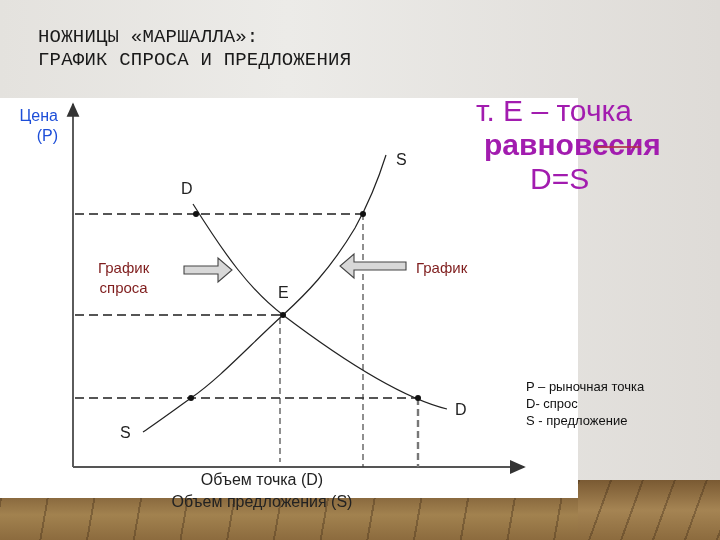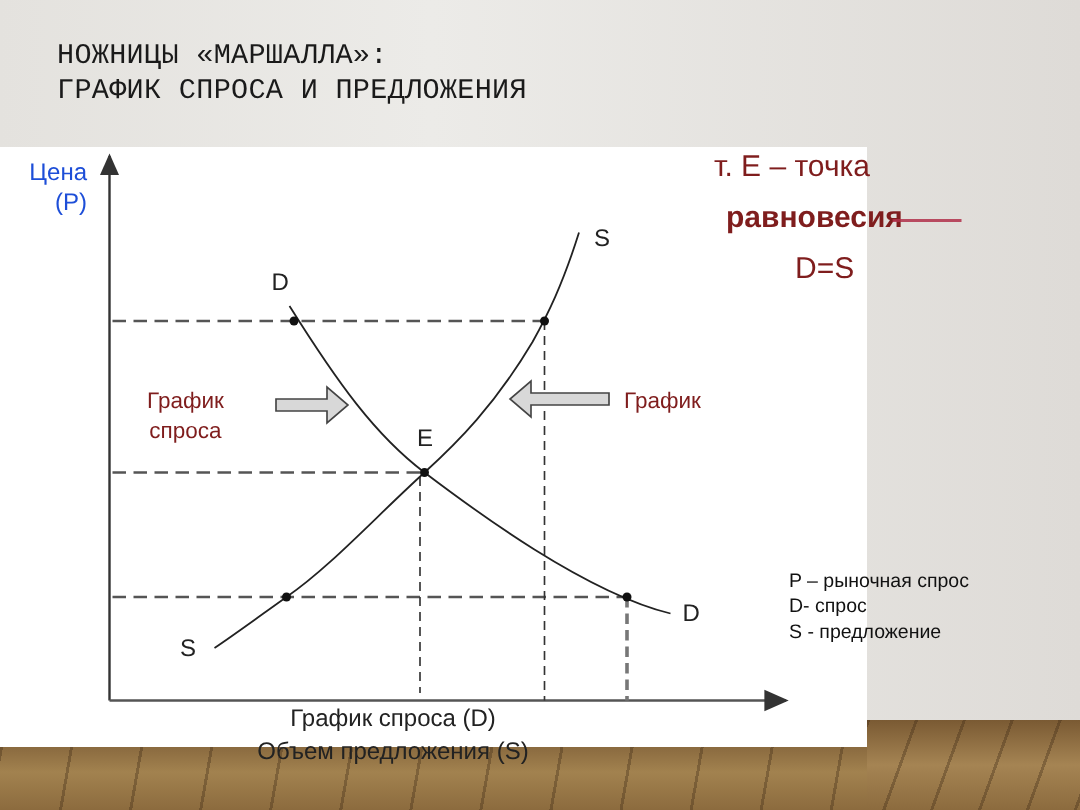--- a/index.html
+++ b/index.html
@@ -29,21 +29,21 @@
     position: absolute; left: 0; top: 98px; width: 578px; height: 400px; background: #ffffff;
   }
   svg.chart { position: absolute; left: 0; top: 0; width: 720px; height: 540px; }
   .lbl { position: absolute; color: #222; white-space: nowrap; }
   .axis-y-label { left: 10px; top: 106px; font-size: 16px; line-height: 20px; text-align: right; width: 48px; color: #1d4ed8; }
   .curve-lbl { font-size: 16px; color: #222; }
   .annot { font-size: 15px; line-height: 20px; color: #7f1d1d; text-align: center; }
   .xlab { font-size: 16px; line-height: 22px; color: #222; text-align: center; width: 260px; }
   .eq-box {
     position: absolute; left: 466px; top: 94px; width: 200px;
-    font-size: 20px; line-height: 34px; color: #7f1d1d;
+    font-size: 30px; line-height: 34px; color: #a21caf;
   }
   .eq-box .l1 { margin-left: 10px; }
   .eq-box .l2 { margin-left: 18px; position: relative; font-weight: bold; }
   .eq-box .l3 { margin-left: 64px; }
   .strike { position: absolute; left: 111px; top: 18px; width: 46px; height: 2px; background: #b0304a; opacity: 0.85; }
   .legend {
     position: absolute; left: 526px; top: 378px; font-size: 13px; line-height: 17px; color: #111;
   }
 </style>
 </head>
@@ -109,30 +109,30 @@
 
 <div class="lbl annot" style="left:98px; top:258px;">
   <div>График</div>
   <div>спроса</div>
 </div>
 <div class="lbl annot" style="left:416px; top:258px;">
   <div>График</div>
 </div>
 
 <div class="lbl xlab" style="left:132px; top:469px;">
-  <div>График спроса (D)</div>
+  <div>Объем точка (D)</div>
   <div>Объем предложения (S)</div>
 </div>
 
 <div class="eq-box">
   <div class="l1">т. Е – точка</div>
   <div class="l2">
     <span>равновесия</span>
     <span class="strike"></span>
   </div>
   <div class="l3">D=S</div>
 </div>
 
 <div class="legend">
-  <div>P – рыночная спрос</div>
+  <div>P – рыночная точка</div>
   <div>D- спрос</div>
   <div>S - предложение</div>
 </div>
 
 </body></html>

